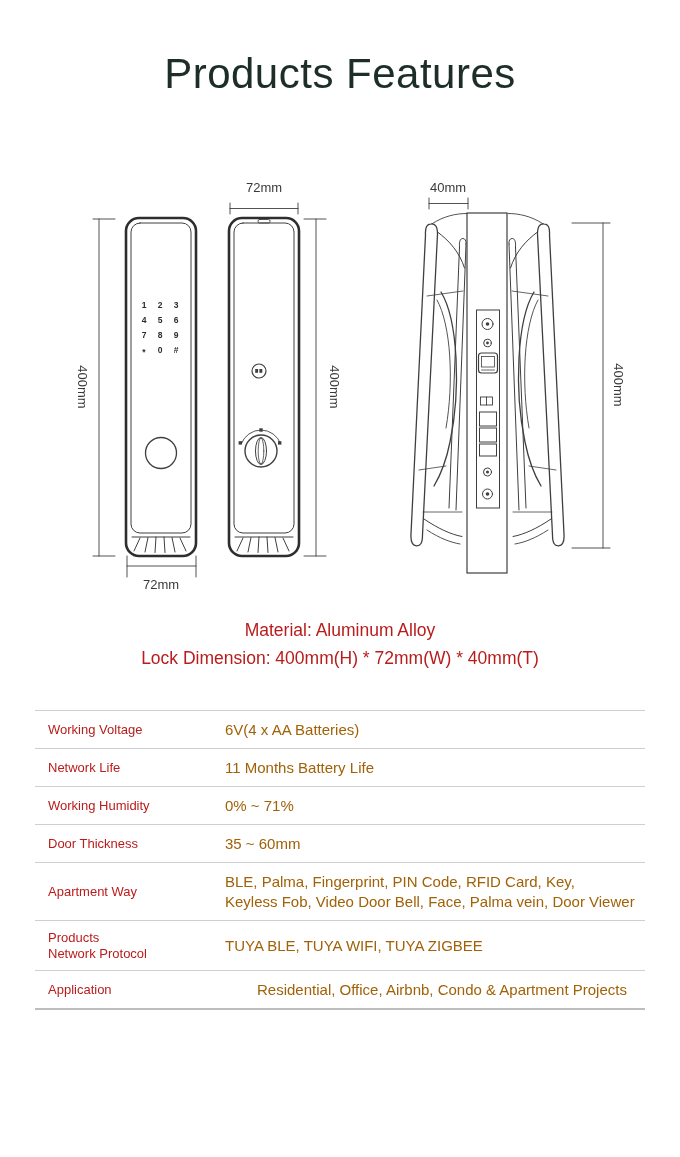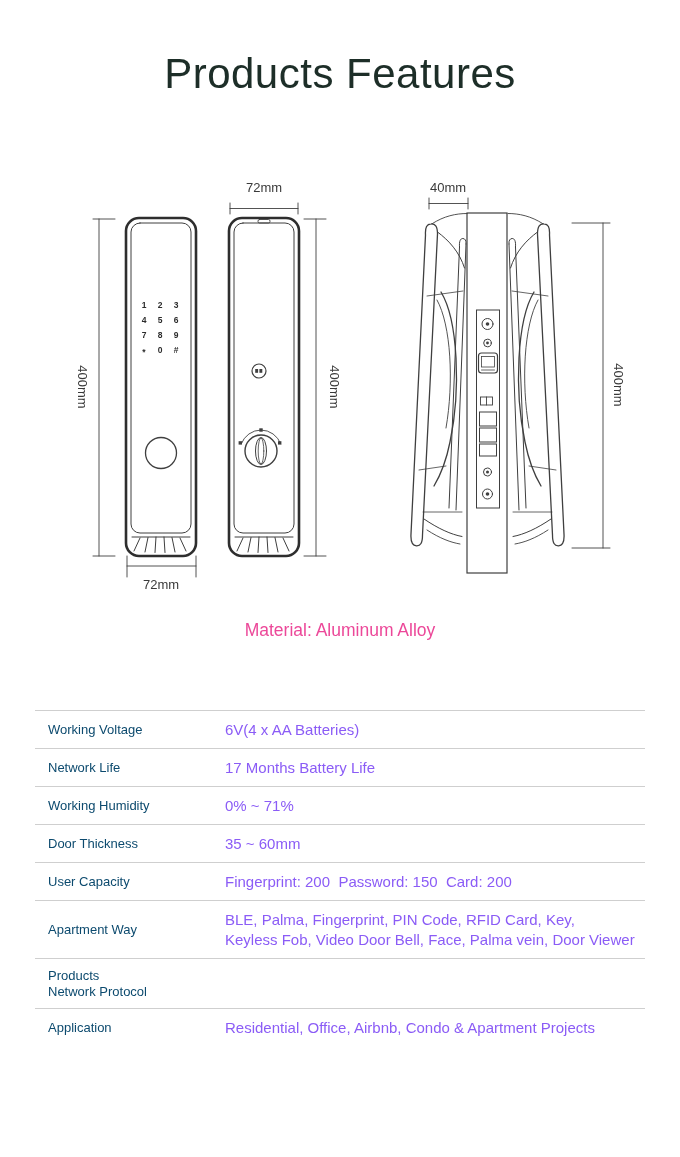--- a/index.html
+++ b/index.html
@@ -9,38 +9,38 @@
   }
   .page-title{
     position:absolute;top:50px;left:0;width:680px;text-align:center;
     font-size:42px;font-weight:400;letter-spacing:0.5px;color:#1d2e28;margin:0;
   }
   .drawings-svg{position:absolute;top:0;left:0;}
   .dim-label{font-size:13px;fill:#3a3a3a;font-family:"Liberation Sans",sans-serif;}
   .keypad-digit{font-size:8.5px;font-weight:700;fill:#2b2b2b;font-family:"Liberation Sans",sans-serif;}
   .summary{
     position:absolute;top:616px;left:0;width:680px;text-align:center;
-    color:#ec4899;font-size:17.5px;line-height:28px;
+    color:#b91c1c;font-size:17.5px;line-height:28px;
   }
   .spec-table{
     position:absolute;top:710px;left:35px;width:610px;
     border-top:1px solid #cfcfcf;
   }
   .spec-row{
     display:flex;align-items:center;
     border-bottom:1px solid #cfcfcf;
     padding:8.5px 0;
   }
-  .spec-row:last-child{border-bottom:2px solid #bdbdbd;}
+  .spec-row:last-child{border-bottom:2px solid #bdbdbd;gap:32px;}
   .spec-label{
     width:190px;box-sizing:border-box;padding-left:13px;flex:none;
-    font-size:13px;line-height:16px;color:#0c4a6e;
+    font-size:13px;line-height:16px;color:#b91c1c;
   }
   .spec-value{
-    flex:1;font-size:15px;line-height:20px;color:#8b5cf6;
+    flex:1;font-size:15px;line-height:20px;color:#a16207;
   }
   .line{display:block;white-space:pre-wrap;}
 </style>
 </head>
 <body>
 
 <div class="page">
 
   <h1 class="page-title">Products Features</h1>
 
@@ -179,39 +179,40 @@
         <g>
           <path d="M572,223 L610,223 M572,548 L610,548 M603,223 L603,548" stroke-width="0.9"></path>
           <text class="dim-label" stroke="none" text-anchor="middle" x="618" y="389" transform="rotate(90 618 385)">400mm</text>
         </g>
       </g>
     </g>
   </svg>
 
   <div class="summary">
     <div>Material: Aluminum Alloy</div>
+    <div>Lock Dimension: 400mm(H) * 72mm(W) * 40mm(T)</div>
   </div>
 
   <div class="spec-table">
 
     <div class="spec-row">
       <div class="spec-label">
           <span class="line">Working Voltage</span>
         </div>
       <div class="spec-value">
           <span class="line">6V(4 x AA Batteries)</span>
         </div>
     </div>
 
     <div class="spec-row">
       <div class="spec-label">
           <span class="line">Network Life</span>
         </div>
       <div class="spec-value">
-          <span class="line">17 Months Battery Life</span>
+          <span class="line">11 Months Battery Life</span>
         </div>
     </div>
 
 
     <div class="spec-row">
       <div class="spec-label">
           <span class="line">Working Humidity</span>
         </div>
       <div class="spec-value">
           <span class="line">0% ~ 71%</span>
@@ -220,45 +221,38 @@
 
     <div class="spec-row">
       <div class="spec-label">
           <span class="line">Door Thickness</span>
         </div>
       <div class="spec-value">
           <span class="line">35 ~ 60mm</span>
         </div>
     </div>
 
-    <div class="spec-row">
-      <div class="spec-label">
-          <span class="line">User Capacity</span>
-        </div>
-      <div class="spec-value">
-          <span class="line">Fingerprint: 200  Password: 150  Card: 200</span>
-        </div>
-    </div>
 
     <div class="spec-row">
       <div class="spec-label">
           <span class="line">Apartment Way</span>
         </div>
       <div class="spec-value">
         <span class="line">BLE, Palma, Fingerprint, PIN Code, RFID Card, Key,</span>
         <span class="line">Keyless Fob, Video Door Bell, Face, Palma vein, Door Viewer</span>
       </div>
     </div>
 
     <div class="spec-row">
       <div class="spec-label">
         <span class="line">Products</span>
         <span class="line">Network Protocol</span>
       </div>
       <div class="spec-value">
+        <span class="line">TUYA BLE, TUYA WIFI, TUYA ZIGBEE</span>
       </div>
     </div>
 
     <div class="spec-row">
       <div class="spec-label">
           <span class="line">Application</span>
         </div>
       <div class="spec-value">
           <span class="line">Residential, Office, Airbnb, Condo &amp; Apartment Projects</span>
         </div>

